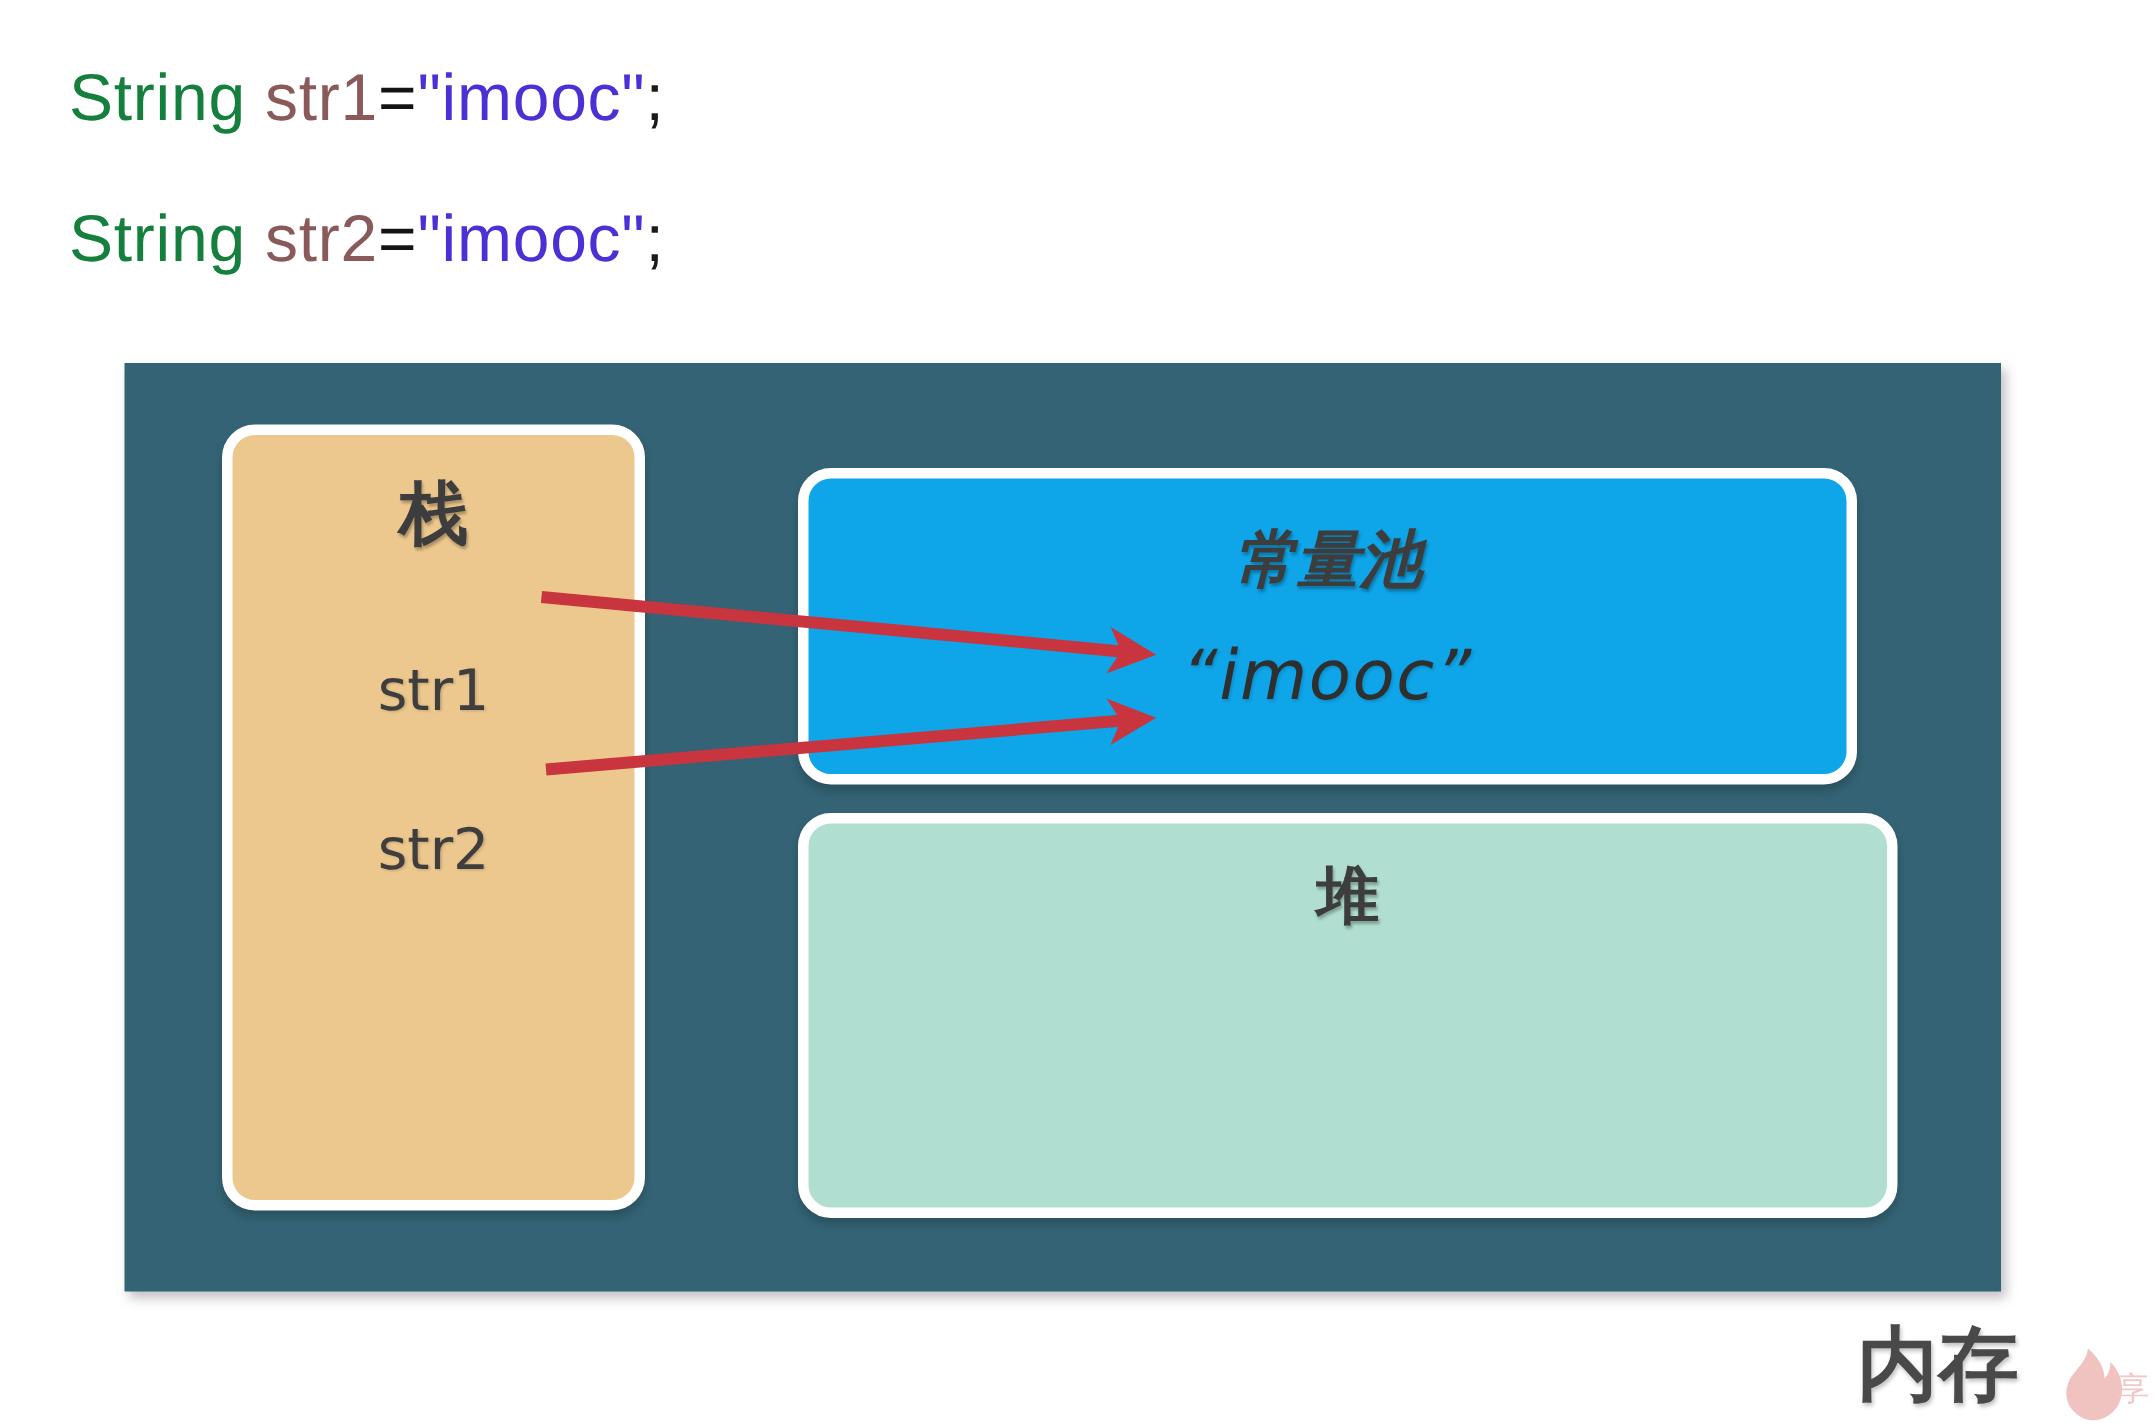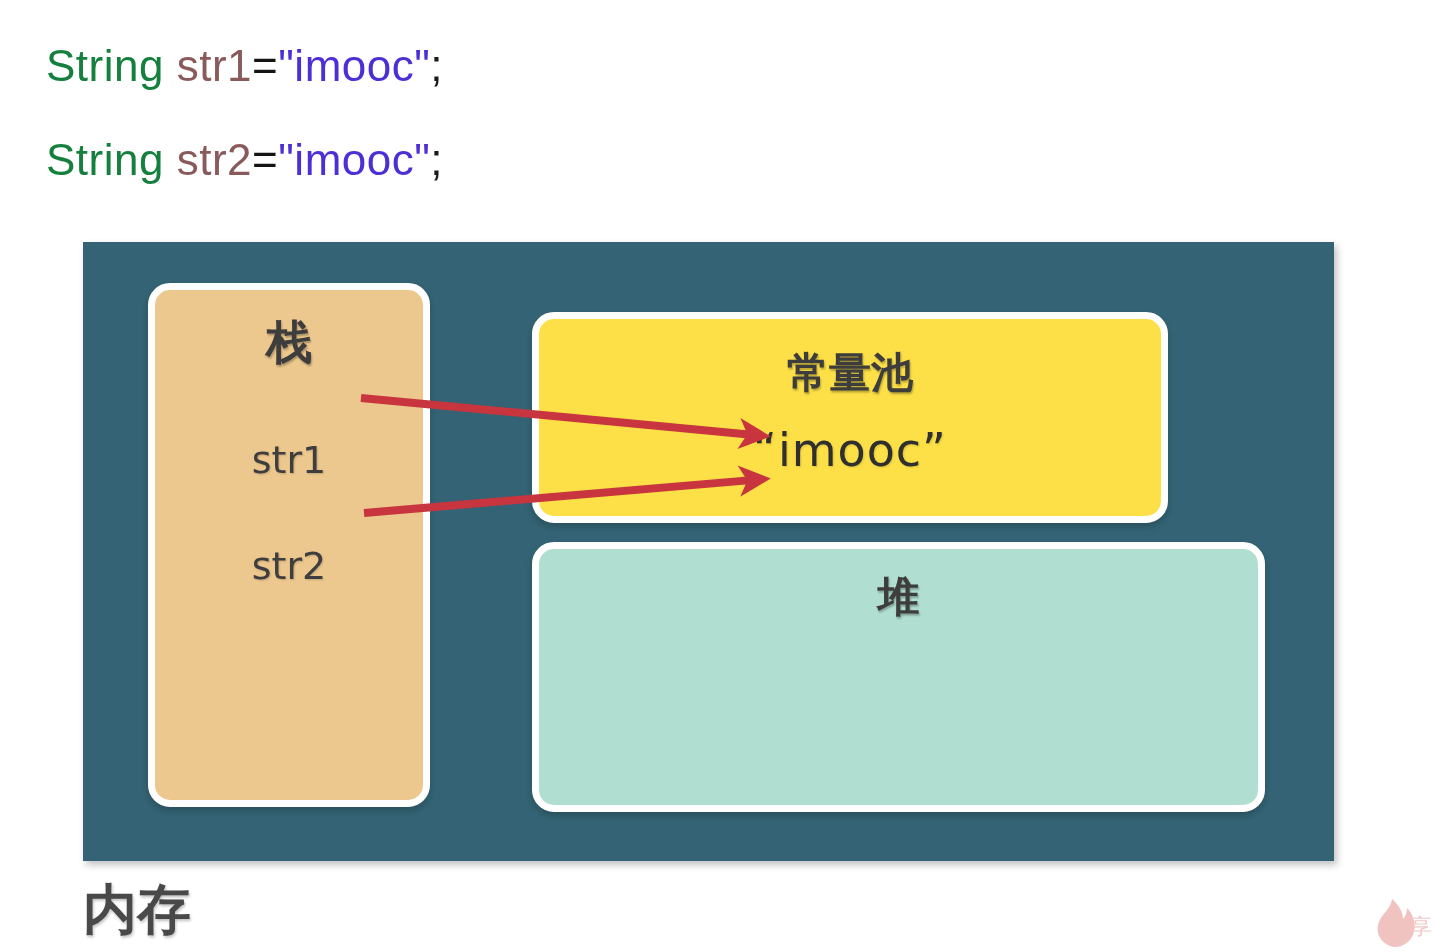--- a/index.html
+++ b/index.html
@@ -86,23 +86,24 @@
     font-family: "DejaVu Sans", "Liberation Sans", sans-serif;
     text-shadow: 1px 1px 2px rgba(0,0,0,0.18);
   }
   #stack-slot-0 { top: 148px; }
   #stack-slot-1 { top: 254px; }
 
   
   #pool-box {
     left: 449px;
     top: 70px;
-    width: 636px;
+    width: 706px;
     height: 211px;
-    background: #fde047;
+    background: #0ea5e9;
+    font-style: italic;
   }
   #pool-title {
     top: 26px;
     font-size: 42px;
   }
   #pool-value {
     position: absolute;
     left: 0;
     right: 0;
     top: 104px;
@@ -133,24 +134,24 @@
     left: 0;
     top: 0;
     width: 1436px;
     height: 952px;
     pointer-events: none;
   }
 
   
   #memory-caption {
     position: absolute;
-    left: 83px;
+    left: 95px;
     top: 874px;
     width: 1251px;
-    text-align: left;
+    text-align: right;
     font-size: 54px;
     font-weight: bold;
     color: #494949;
     font-family: "DejaVu Sans", "Liberation Sans", sans-serif;
     text-shadow: 1px 2px 3px rgba(0,0,0,0.25);
   }
 
   
   #watermark {
     position: absolute;

